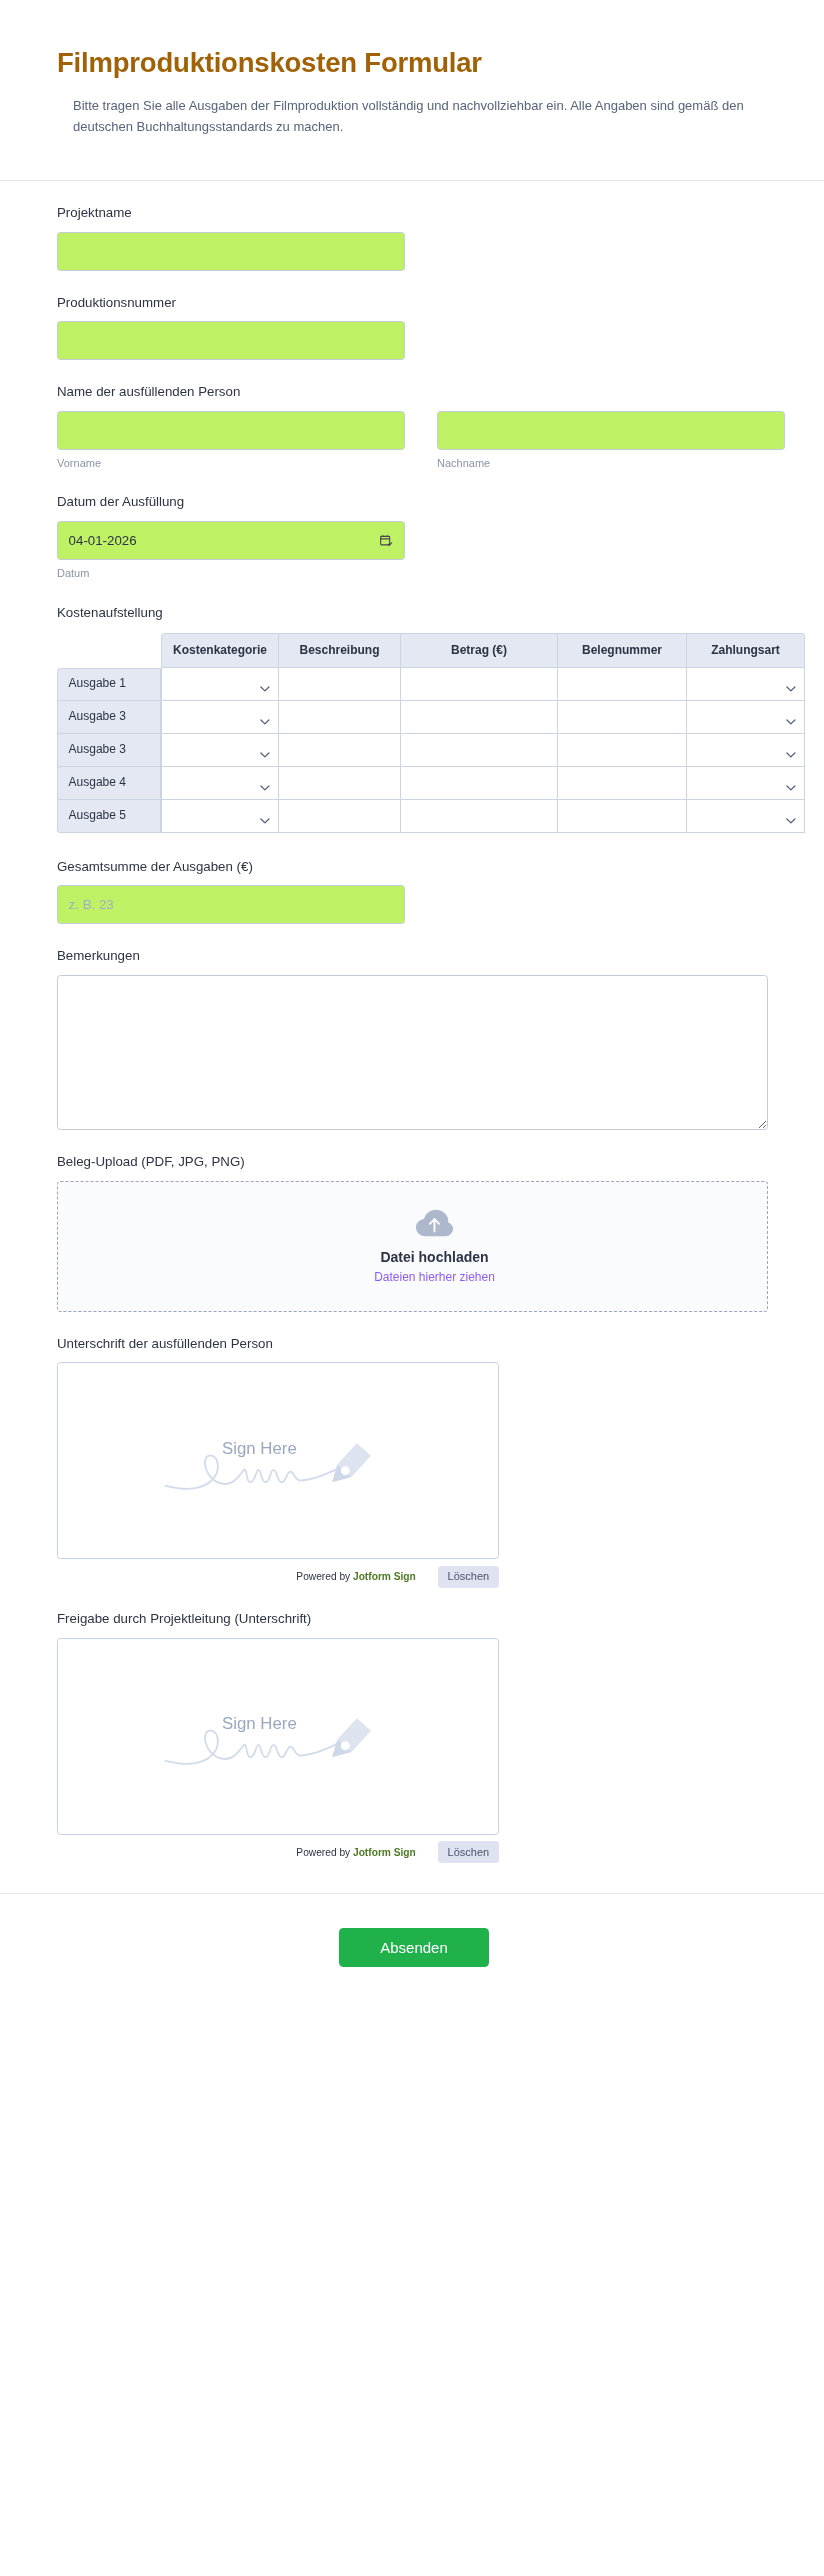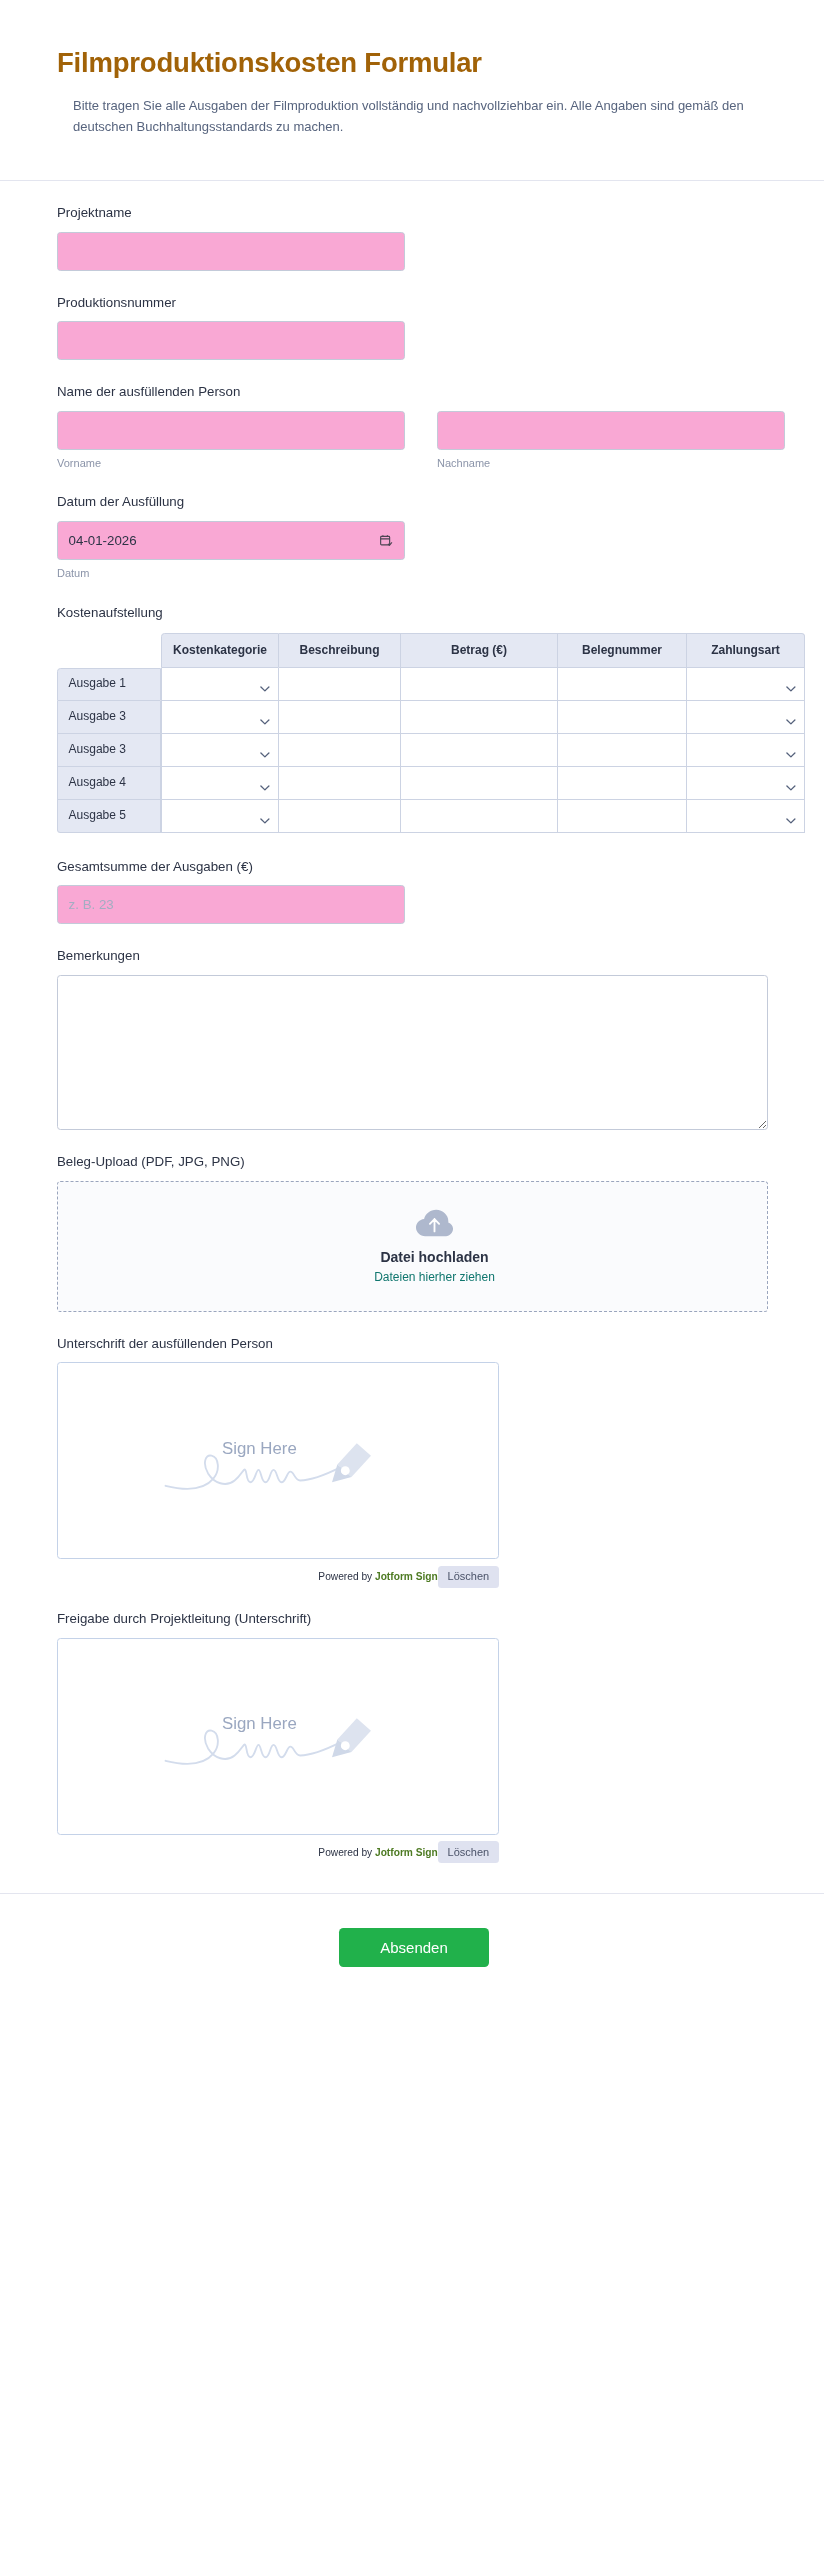--- a/index.html
+++ b/index.html
@@ -53,21 +53,21 @@
     margin-bottom: 9px;
     line-height: 1.4;
     font-weight: normal;
   }
 
   .input-line {
     width: 348px;
     height: 39px;
     border: 0.9px solid #c3cad9;
     border-radius: 3.5px;
-    background: #f9a8d4;
+    background: #bef264;
     font-size: 13.3px;
     color: #2c3345;
     padding: 0 10.6px;
     font-family: inherit;
     outline: none;
     display: block;
   }
   .input-line::placeholder { color: #a3adc2; }
 
   .sublabel {
@@ -222,21 +222,21 @@
     flex-direction: column;
     align-items: center;
     justify-content: center;
     cursor: pointer;
     padding-left: 44px;
   }
   .cloud-icon { width: 39px; height: 30px; margin-bottom: 11.5px; color: #aeb8cd; }
   .upload-title {
     font-size: 14px; font-weight: bold; color: #2c3345; margin-bottom: 5.3px;
   }
-  .upload-sub { font-size: 12px; color: #0f766e; }
+  .upload-sub { font-size: 12px; color: #8b5cf6; }
 
   
   .sig-block { margin-bottom: 23px; }
   .sig-pad {
     width: 442px;
     height: 197px;
     border: 0.9px solid #c4d2e8;
     border-radius: 3.5px;
     background: #ffffff;
     position: relative;
@@ -249,21 +249,21 @@
     transform: translate(-50%, -50%);
     width: 229px; height: 85px;
     pointer-events: none;
     text-decoration: underline;
   }
   .sig-footer {
     width: 442px;
     display: flex;
     align-items: center;
     justify-content: flex-end;
-    gap: 0;
+    gap: 22px;
     margin-top: 7px;
     height: 21px;
   }
   .powered {
     font-size: 10.2px;
     color: #2c3345;
     white-space: nowrap;
   }
   .powered b { color: #4d7a22; font-weight: bold; }
   .clear-btn {

